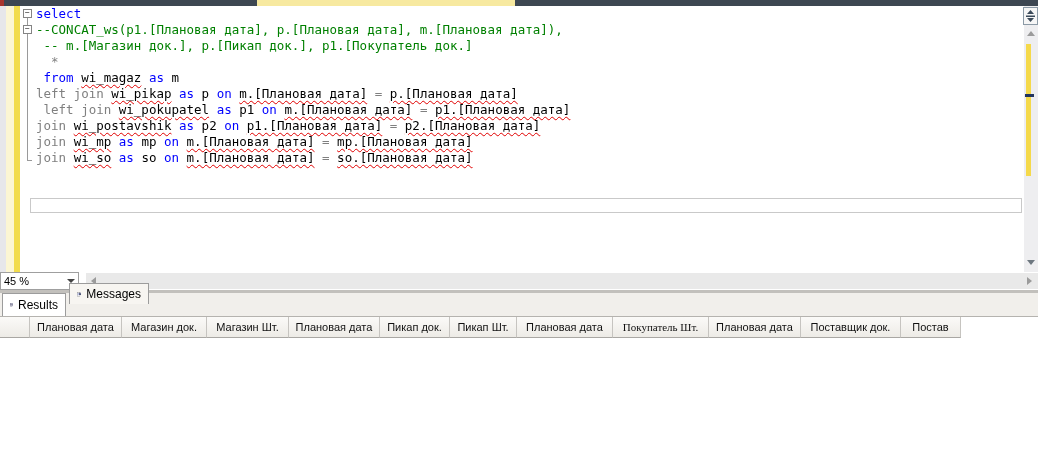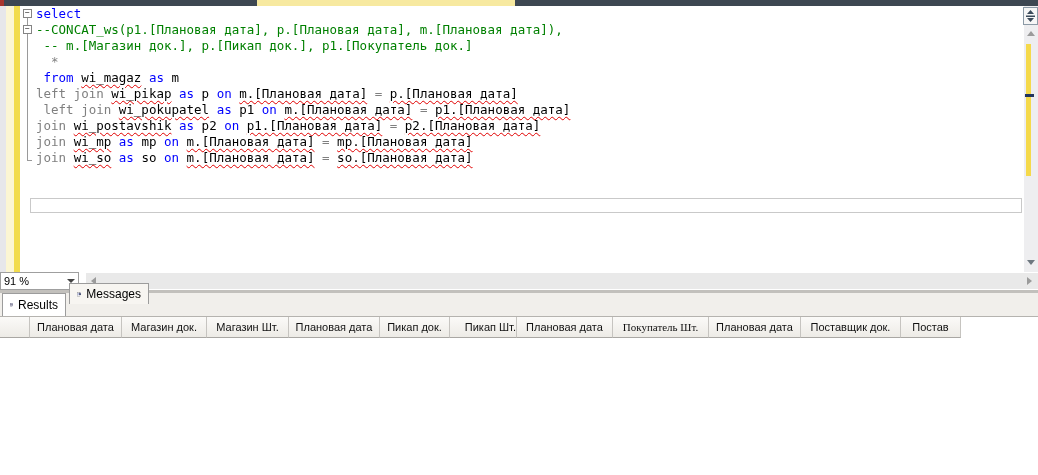--- a/index.html
+++ b/index.html
@@ -122,21 +122,21 @@
   </div>
   <div class="vs-up">
       <div class="tri-up"></div>
     </div>
   <div class="vs-down">
       <div class="tri-down"></div>
     </div>
 
   <div class="hscroll-row"></div>
   <div class="zoom-combo">
-    <span class="zv">91 %</span>
+    <span class="zv">45 %</span>
     <span class="za"></span>
   </div>
   <div class="hs-track"></div>
   <div class="hs-left">
       <div class="tri-left"></div>
     </div>
   <div class="hs-right">
       <div class="tri-right"></div>
     </div>
 
@@ -166,21 +166,21 @@
     <span>Messages</span>
   </div>
 
   <div class="grid-header">
       <div class="gh-cell" style="width: 30px;"></div>
       <div class="gh-cell" style="width: 92px;">Плановая дата</div>
       <div class="gh-cell" style="width: 85px;">Магазин док.</div>
       <div class="gh-cell" style="width: 82px;">Магазин Шт.</div>
       <div class="gh-cell" style="width: 91px;">Плановая дата</div>
       <div class="gh-cell" style="width: 70px;">Пикап док.</div>
-      <div class="gh-cell" style="width: 67px; text-align: right;">Пикап Шт.</div>
+      <div class="gh-cell" style="width: 67px;">Пикап Шт.</div>
       <div class="gh-cell" style="width: 96px;">Плановая дата</div>
       <div class="gh-cell" style="width: 96px; font-family: Liberation Serif, serif;">Покупатель Шт.</div>
       <div class="gh-cell" style="width: 92px;">Плановая дата</div>
       <div class="gh-cell" style="width: 100px;">Поставщик док.</div>
       <div class="gh-cell" style="width: 60px;">Постав</div>
     </div>
 
 </div>
 
 </body></html>

